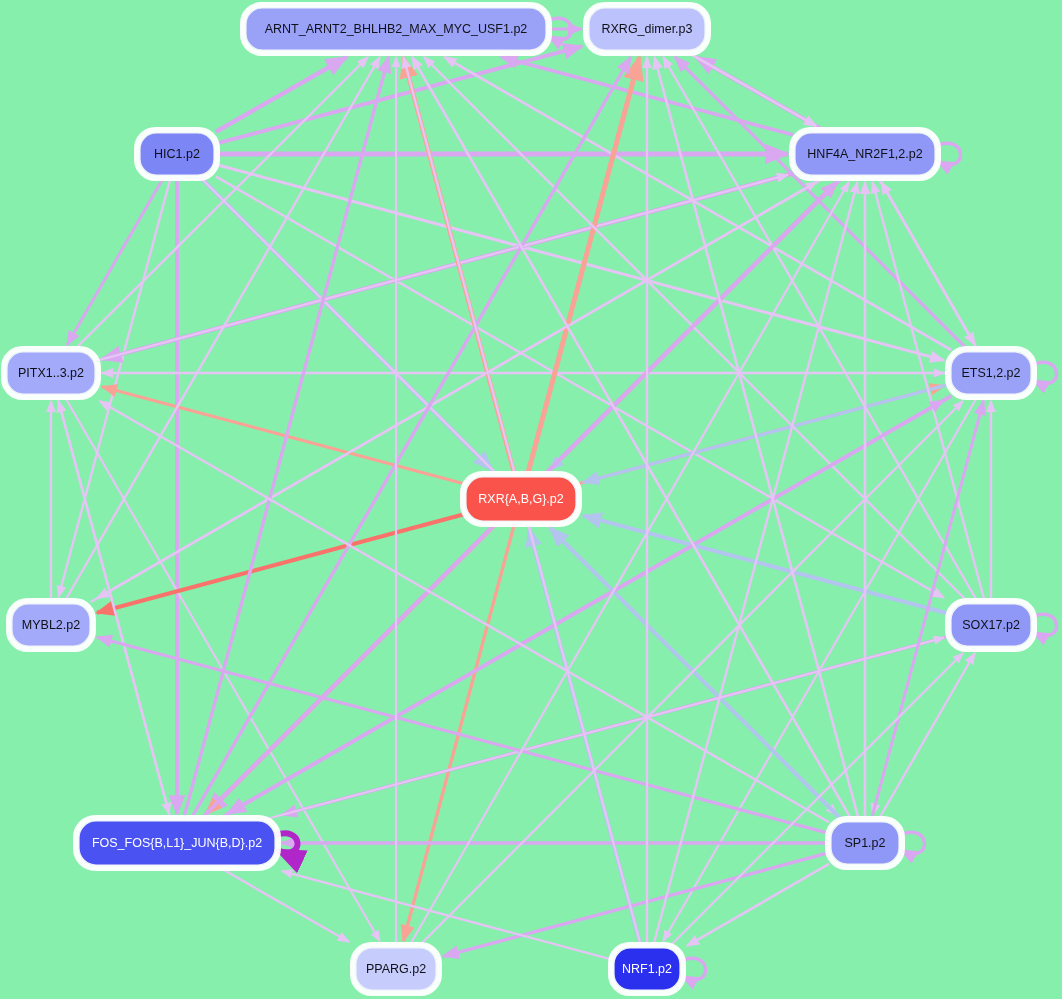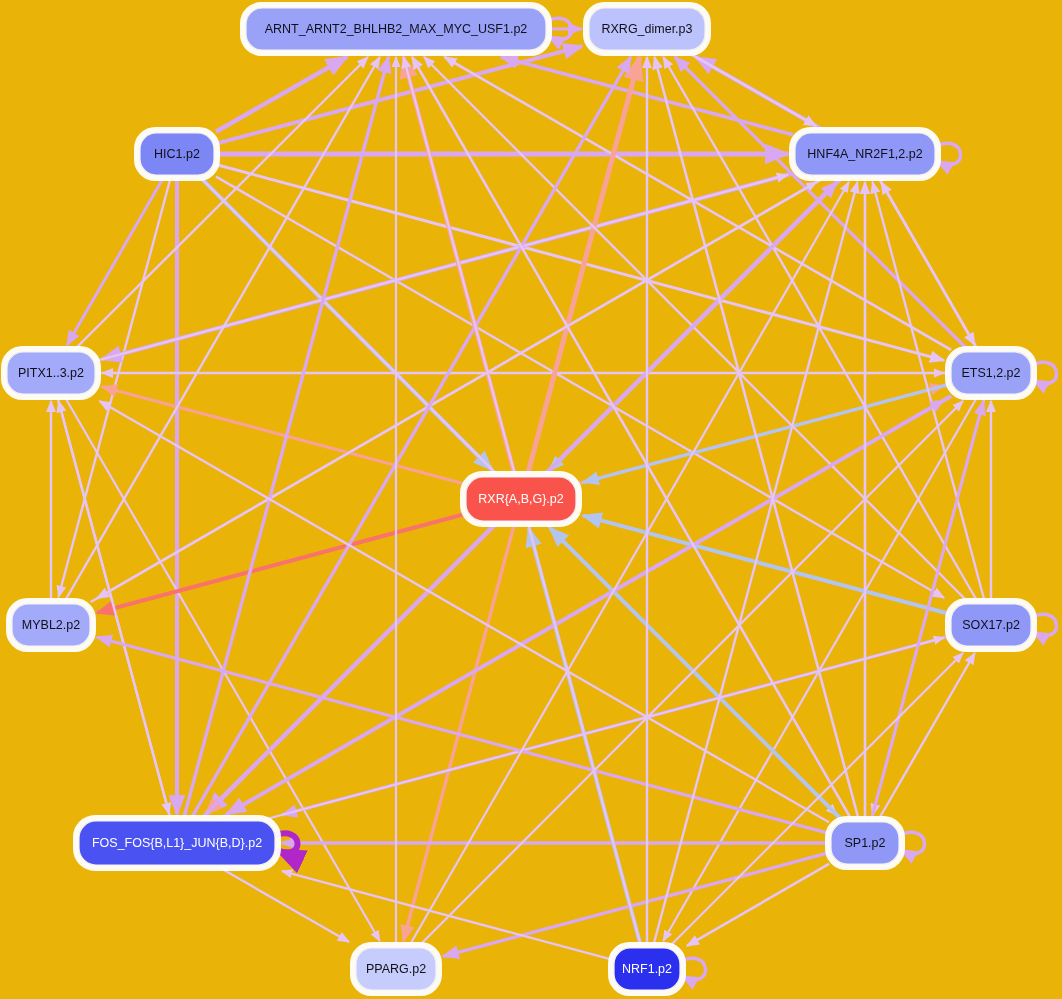--- a/index.html
+++ b/index.html
@@ -1,17 +1,17 @@
 <!DOCTYPE html>
 <html><head>
 <meta charset="utf-8">
 <style>
   html,body{margin:0;padding:0;background:#ffffff;}
   body{font-family:"Liberation Sans", sans-serif;}
-  #canvas-wrap{position:relative;width:1062px;height:999px;background:#eab308;overflow:hidden;}
+  #canvas-wrap{position:relative;width:1062px;height:999px;background:#86efac;overflow:hidden;}
   svg#net{position:absolute;left:0;top:0;width:1062px;height:999px;display:block;}
   .node-rect{stroke:#f2f2fb;stroke-width:1.2;}
   .node-halo{fill:none;stroke:#ffffff;stroke-width:6;opacity:.95;}
   .node-label{font-family:"Liberation Sans", sans-serif;font-size:12.5px;text-anchor:middle;dominant-baseline:middle;pointer-events:none;}
   .node-label.dark{fill:#101018;}
   .node-label.light{fill:#ffffff;}
   .edge{fill:none;}
   .loop{fill:none;}
 </style>
 </head>

